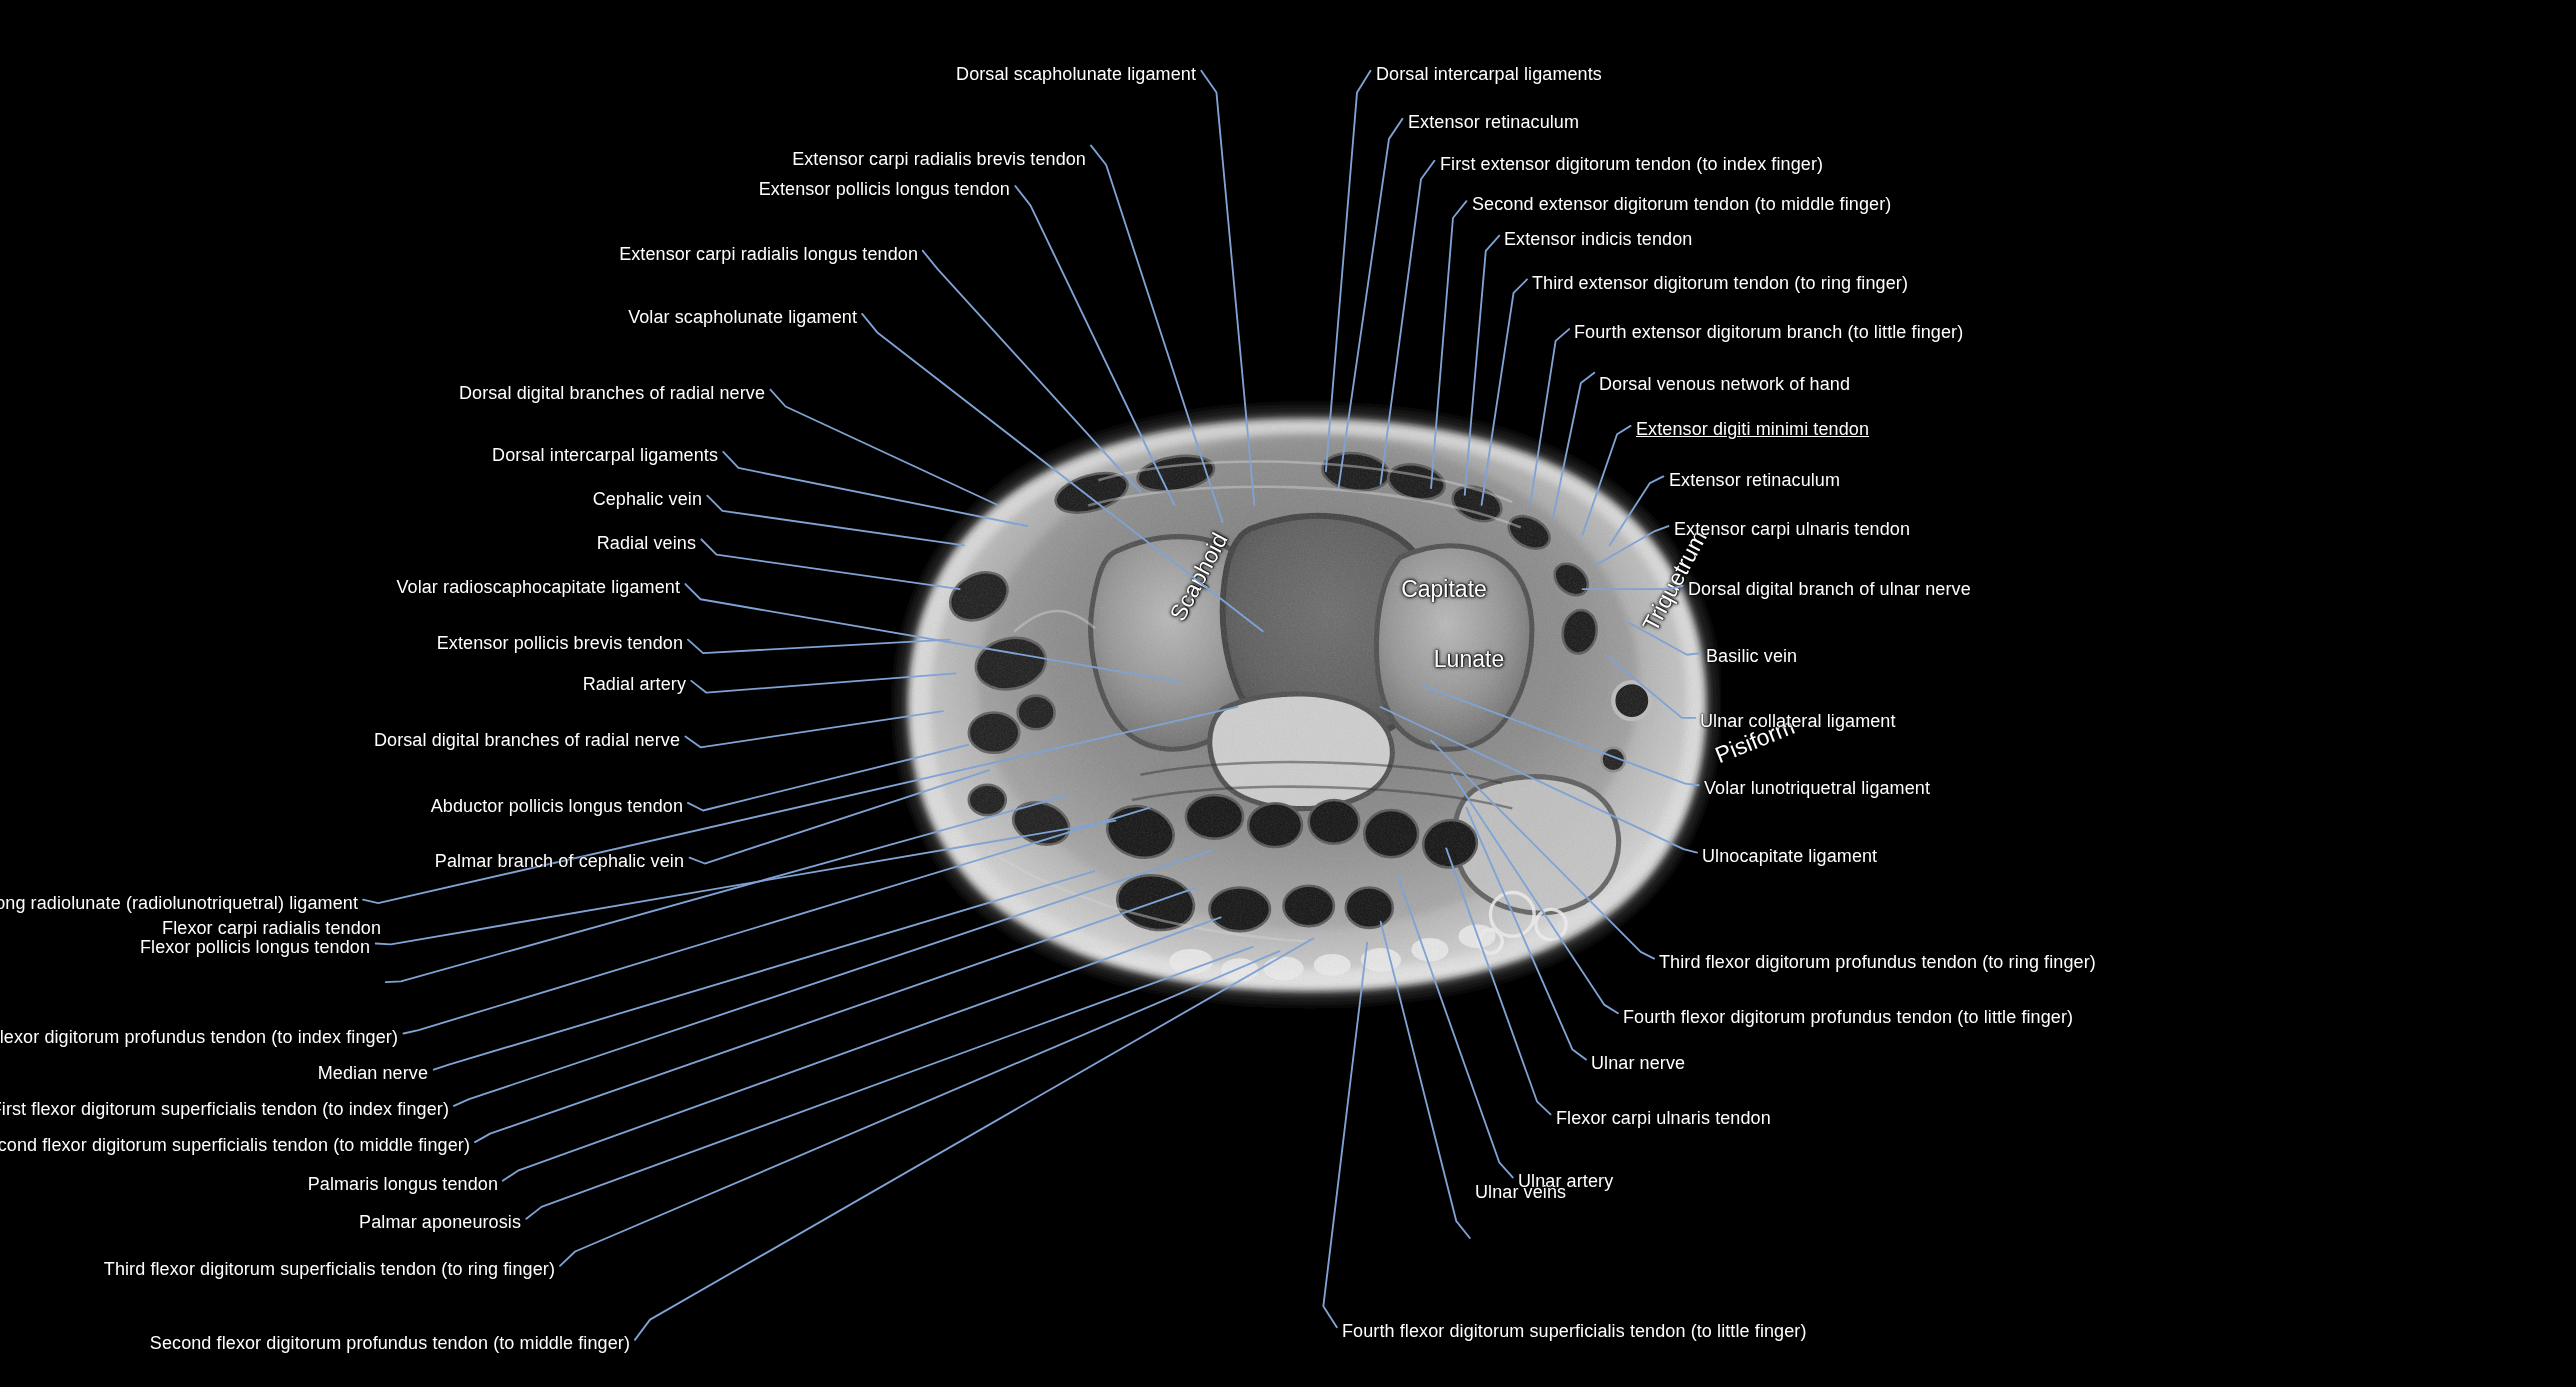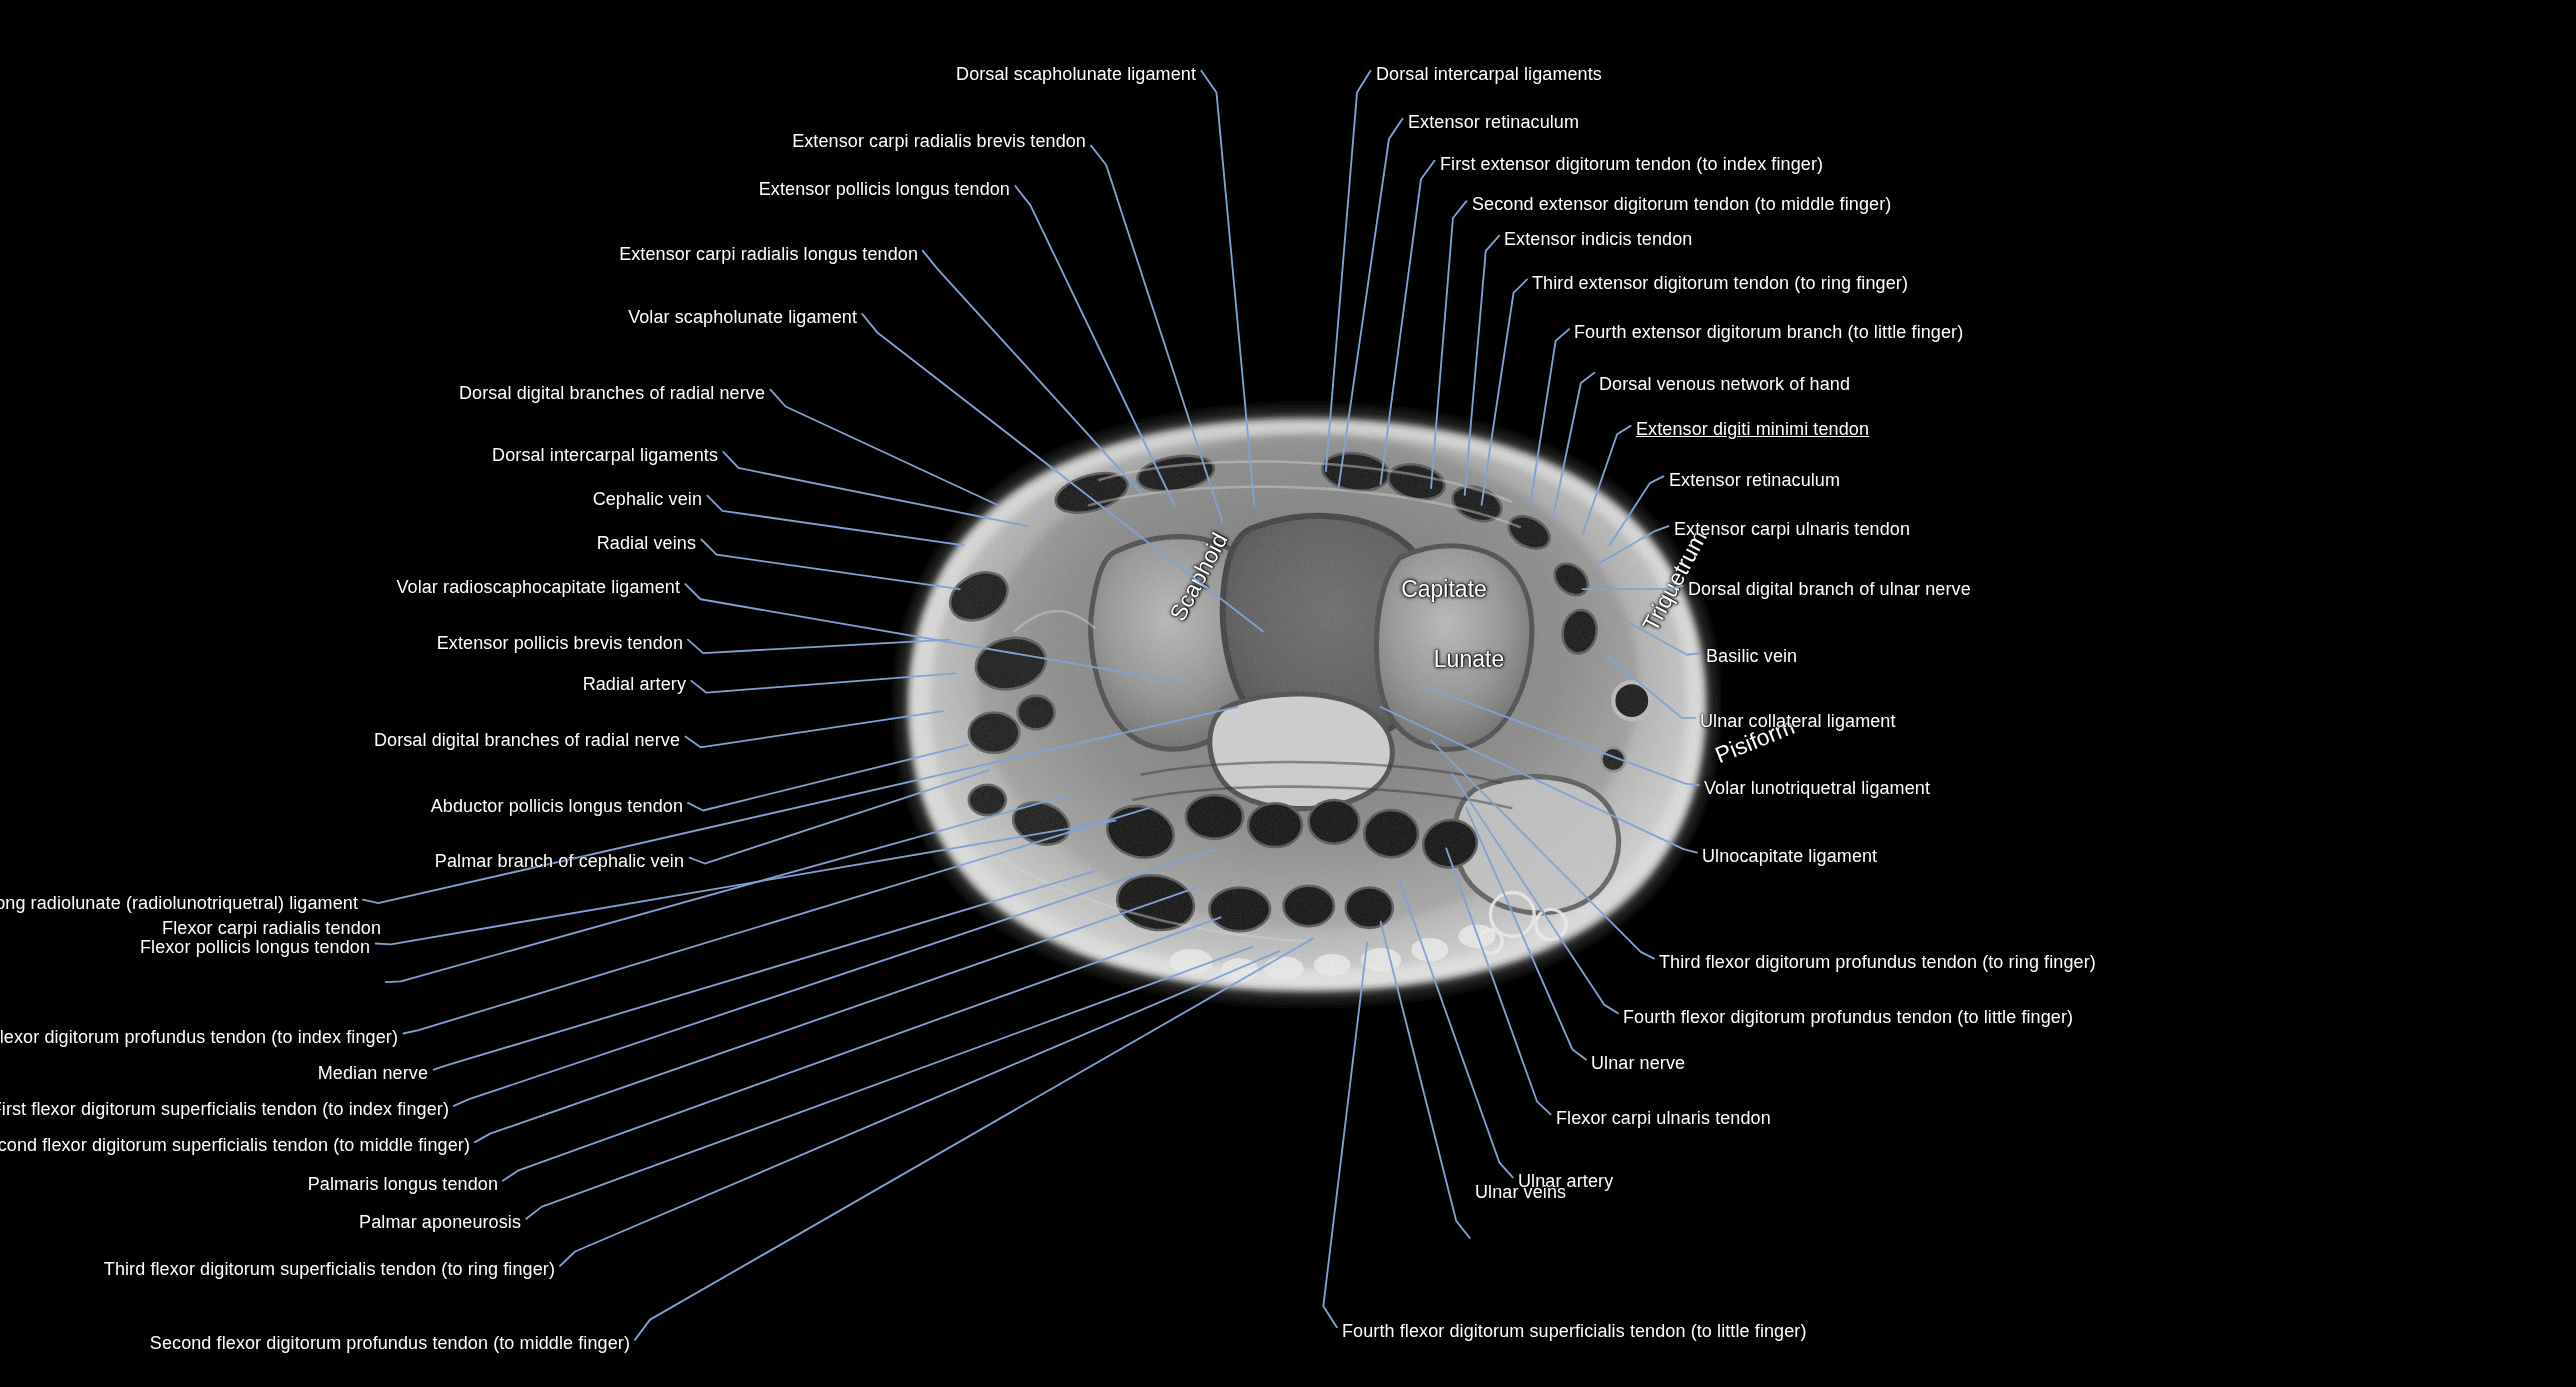--- a/index.html
+++ b/index.html
@@ -243,21 +243,21 @@
       <polyline points="1922,1204 1906,1194 1725,920" fill="none" stroke="#7fa3d4" stroke-width="2.2" stroke-linejoin="round" stroke-linecap="round"></polyline>
       <polyline points="1884,1259 1868,1247 1742,960" fill="none" stroke="#7fa3d4" stroke-width="2.2" stroke-linejoin="round" stroke-linecap="round"></polyline>
       <polyline points="1842,1324 1826,1309 1718,1008" fill="none" stroke="#7fa3d4" stroke-width="2.2" stroke-linejoin="round" stroke-linecap="round"></polyline>
       <polyline points="1797,1399 1781,1381 1660,1040" fill="none" stroke="#7fa3d4" stroke-width="2.2" stroke-linejoin="round" stroke-linecap="round"></polyline>
       <polyline points="1746,1471 1730,1451 1640,1095" fill="none" stroke="#7fa3d4" stroke-width="2.2" stroke-linejoin="round" stroke-linecap="round"></polyline>
       <polyline points="1588,1577 1572,1552 1624,1120" fill="none" stroke="#7fa3d4" stroke-width="2.2" stroke-linejoin="round" stroke-linecap="round"></polyline>
     </svg>
 
   <div id="labels">
       <div class="lbl r" style="top: 60px; right: 1380px;">Dorsal scapholunate ligament</div>
-      <div class="lbl r" style="top: 127px; right: 1490px;">Extensor carpi radialis brevis tendon</div>
+      <div class="lbl r" style="top: 145px; right: 1490px;">Extensor carpi radialis brevis tendon</div>
       <div class="lbl r" style="top: 175px; right: 1566px;">Extensor pollicis longus tendon</div>
       <div class="lbl r" style="top: 240px; right: 1658px;">Extensor carpi radialis longus tendon</div>
       <div class="lbl r" style="top: 303px; right: 1719px;">Volar scapholunate ligament</div>
       <div class="lbl r" style="top: 379px; right: 1811px;">Dorsal digital branches of radial nerve</div>
       <div class="lbl r" style="top: 441px; right: 1858px;">Dorsal intercarpal ligaments</div>
       <div class="lbl r" style="top: 485px; right: 1874px;">Cephalic vein</div>
       <div class="lbl r" style="top: 529px; right: 1880px;">Radial veins</div>
       <div class="lbl r" style="top: 573px; right: 1896px;">Volar radioscaphocapitate ligament</div>
       <div class="lbl r" style="top: 629px; right: 1893px;">Extensor pollicis brevis tendon</div>
       <div class="lbl r" style="top: 670px; right: 1890px;">Radial artery</div>

